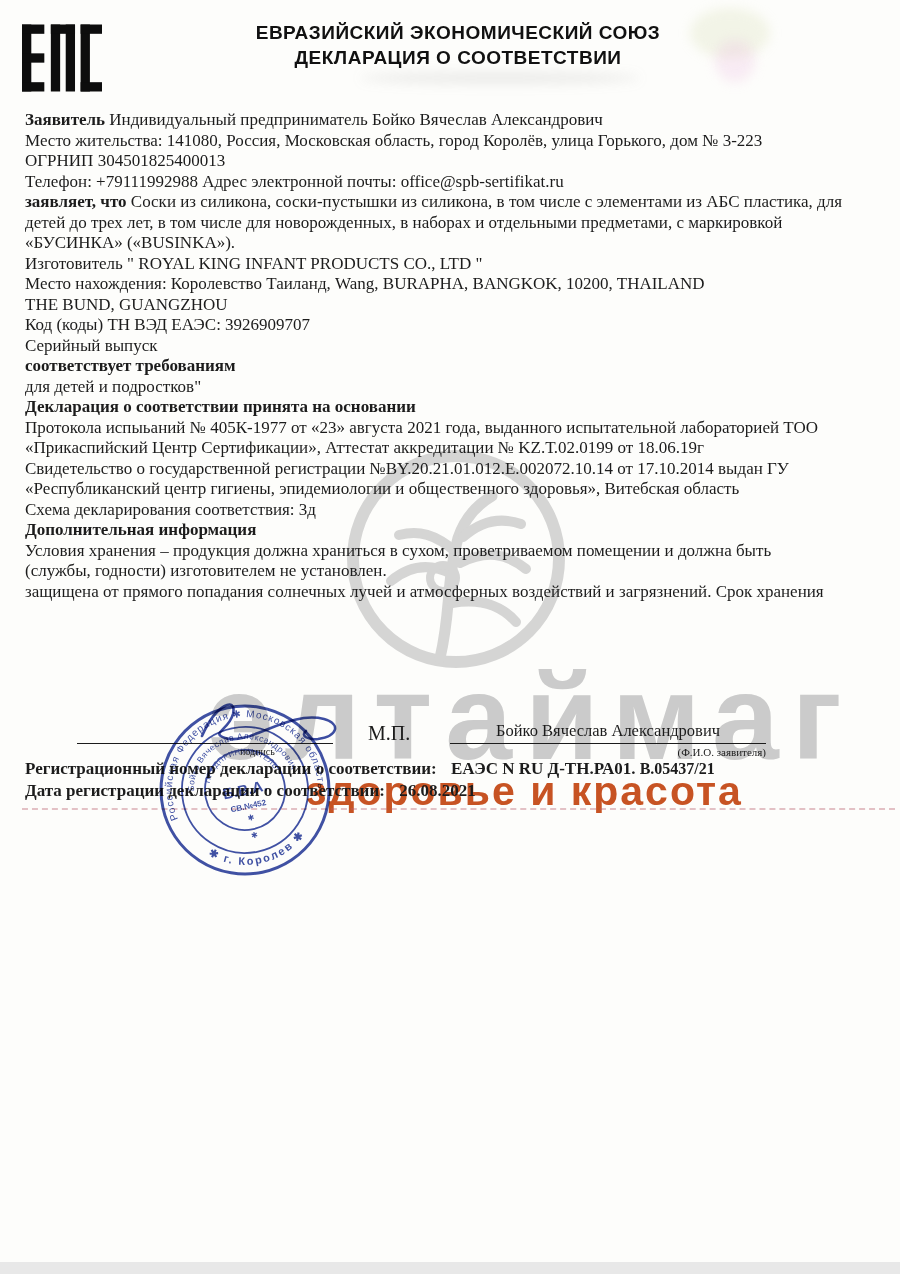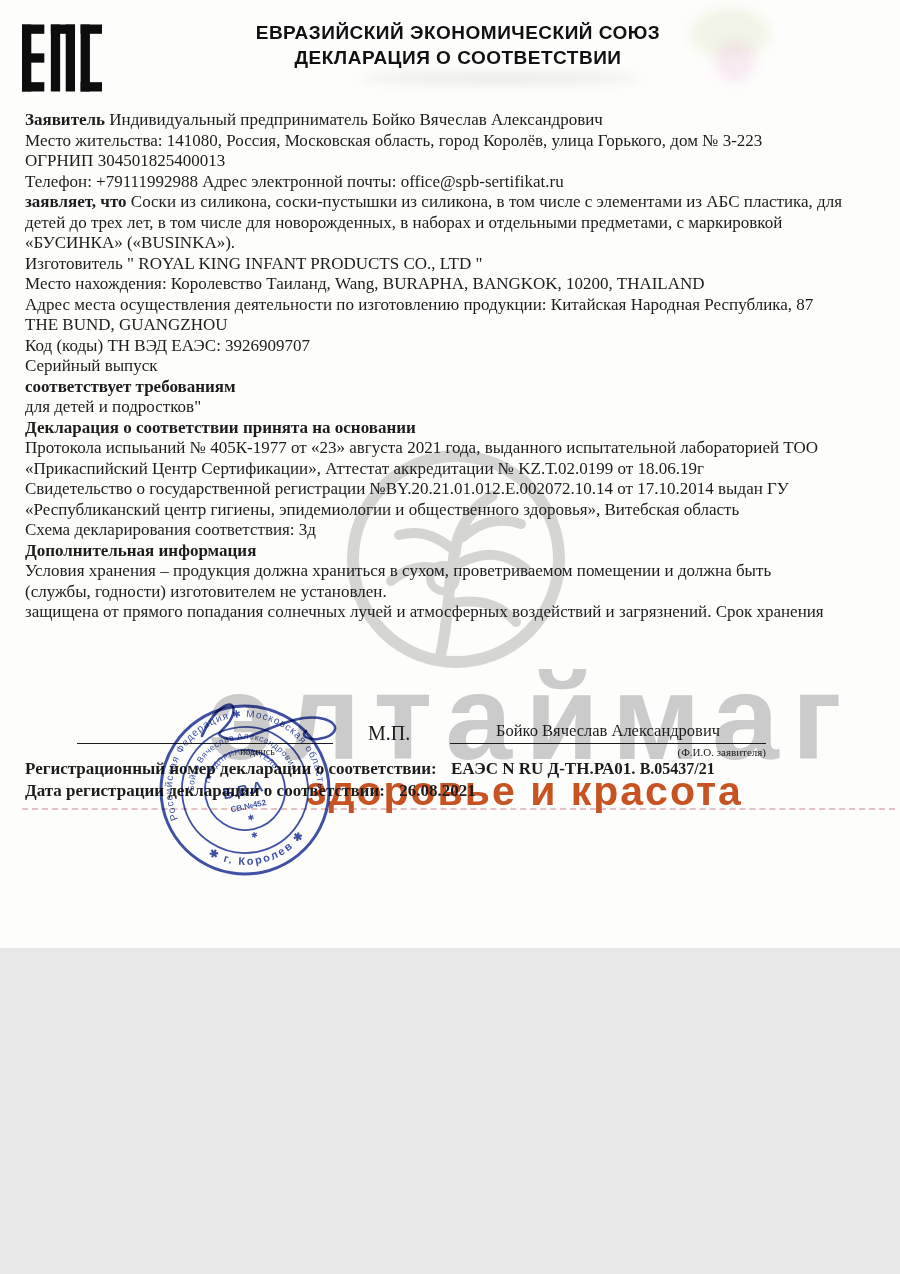--- a/index.html
+++ b/index.html
@@ -1,18 +1,18 @@
 <!DOCTYPE html>
 <html><head>
 <meta charset="utf-8">
 <style>
   html,body{margin:0;padding:0;}
   body{background:#e8e8e8;}
   #page{
-    position:relative;width:900px;height:948px;margin:0 auto;
+    position:relative;width:900px;height:1262px;margin:0 auto;
     background:#fdfdfb;overflow:hidden;
     font-family:"Liberation Serif",serif;color:#1c1c1c;
   }
   
   #eac-logo{position:absolute;left:22px;top:20px;width:80px;height:76px;}
   #title-block{position:absolute;left:0;top:20px;width:916px;text-align:center;
     font-family:"Liberation Sans",sans-serif;font-weight:bold;font-size:19px;
     letter-spacing:.5px;color:#111;line-height:25px;}
   .smudge{position:absolute;border-radius:50%;filter:blur(6px);}
   #smudge-title{left:360px;top:72px;width:280px;height:12px;background:rgba(130,130,130,.14);}
@@ -103,21 +103,20 @@
   <div id="body-lines">
       <div class="bline"><span class="b">Заявитель </span><span>Индивидуальный предприниматель Бойко Вячеслав Александрович</span></div>
       <div class="bline"><span>Место жительства: 141080, Россия, Московская область, город Королёв, улица Горького, дом № 3-223</span></div>
       <div class="bline"><span>ОГРНИП 304501825400013</span></div>
       <div class="bline"><span>Телефон: +79111992988 Адрес электронной почты: office@spb-sertifikat.ru</span></div>
       <div class="bline"><span class="b">заявляет, что </span><span>Соски из силикона, соски-пустышки из силикона, в том числе с элементами из АБС пластика, для</span></div>
       <div class="bline"><span>детей до трех лет, в том числе для новорожденных, в наборах и отдельными предметами, с маркировкой</span></div>
       <div class="bline"><span>«БУСИНКА» («BUSINKA»).</span></div>
       <div class="bline"><span>Изготовитель " ROYAL KING INFANT PRODUCTS CO., LTD "</span></div>
       <div class="bline"><span>Место нахождения: Королевство Таиланд, Wang, BURAPHA, BANGKOK, 10200, THAILAND</span></div>
-      <div class="bline"><span>Адрес места осуществления деятельности по изготовлению продукции: Китайская Народная Республика, 87</span></div>
       <div class="bline"><span>THE BUND, GUANGZHOU</span></div>
       <div class="bline"><span>Код (коды) ТН ВЭД ЕАЭС: 3926909707</span></div>
       <div class="bline"><span>Серийный выпуск</span></div>
       <div class="bline"><span class="b">соответствует требованиям</span></div>
       <div class="bline"><span>для детей и подростков"</span></div>
       <div class="bline"><span class="b">Декларация о соответствии принята на основании</span></div>
       <div class="bline"><span>Протокола испыьаний № 405К-1977 от «23» августа 2021 года, выданного испытательной лабораторией ТОО</span></div>
       <div class="bline"><span>«Прикаспийский Центр Сертификации», Аттестат аккредитации № KZ.Т.02.0199 от 18.06.19г</span></div>
       <div class="bline"><span>Свидетельство о государственной регистрации №BY.20.21.01.012.Е.002072.10.14 от 17.10.2014 выдан ГУ</span></div>
       <div class="bline"><span>«Республиканский центр гигиены, эпидемиологии и общественного здоровья», Витебская область</span></div>

